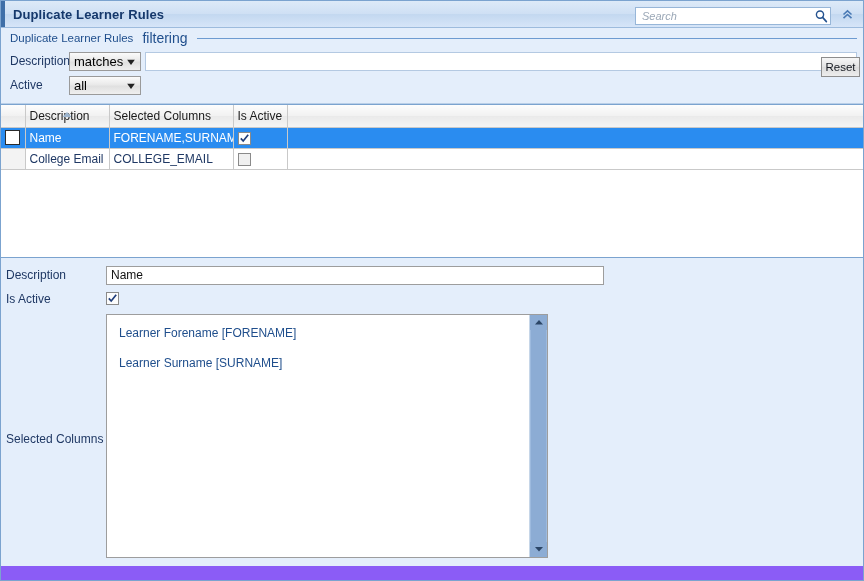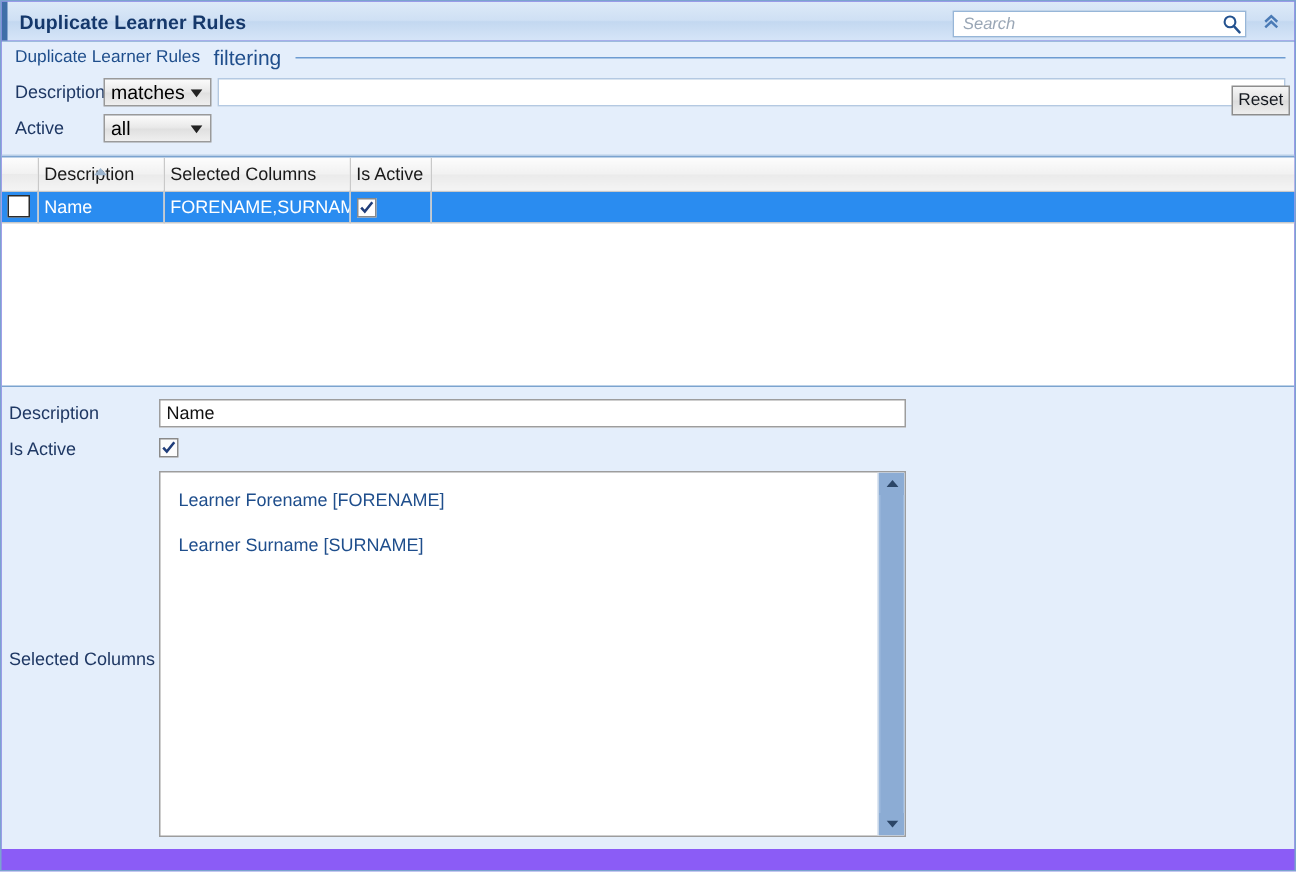--- a/index.html
+++ b/index.html
@@ -261,21 +261,21 @@
   .det-list-label {
     width: 105px;
     padding-left: 5px;
     box-sizing: border-box;
     font-size: 12px;
     color: #1f3864;
     padding-top: 118px;
   }
   .listbox {
     position: relative;
-    width: 498px;
+    width: 442px;
     height: 244px;
     box-sizing: border-box;
     background: #ffffff;
     border: 1px solid #9d9d9d;
     overflow: hidden;
   }
   .listitem {
     font-size: 12px;
     color: #1f4e8c;
     padding: 8px 0 8px 12px;
@@ -412,20 +412,29 @@
           <td>FORENAME,SURNAME</td>
           <td class="cell-center">
             <span class="gridcheck checked">
               <svg width="11" height="11" viewBox="0 0 11 11" style="position:absolute;left:0;top:0" xmlns="http://www.w3.org/2000/svg">
                 <polyline points="1.8,5.4 4.2,8 9.2,1.8" fill="none" stroke="#1f3d7a" stroke-width="1.7"></polyline>
               </svg>
             </span>
           </td>
           <td class="col-fill"></td>
         </tr>
+        <tr>
+          <td class="cell-sel"></td>
+          <td>College Email</td>
+          <td>COLLEGE_EMAIL</td>
+          <td class="cell-center">
+            <span class="gridcheck"></span>
+          </td>
+          <td class="col-fill"></td>
+        </tr>
       </tbody>
     </table>
   </div>
 
   <div class="detail">
 
     <div class="det-row">
       <div class="det-label">Description</div>
       <div class="det-input">Name</div>
     </div>

